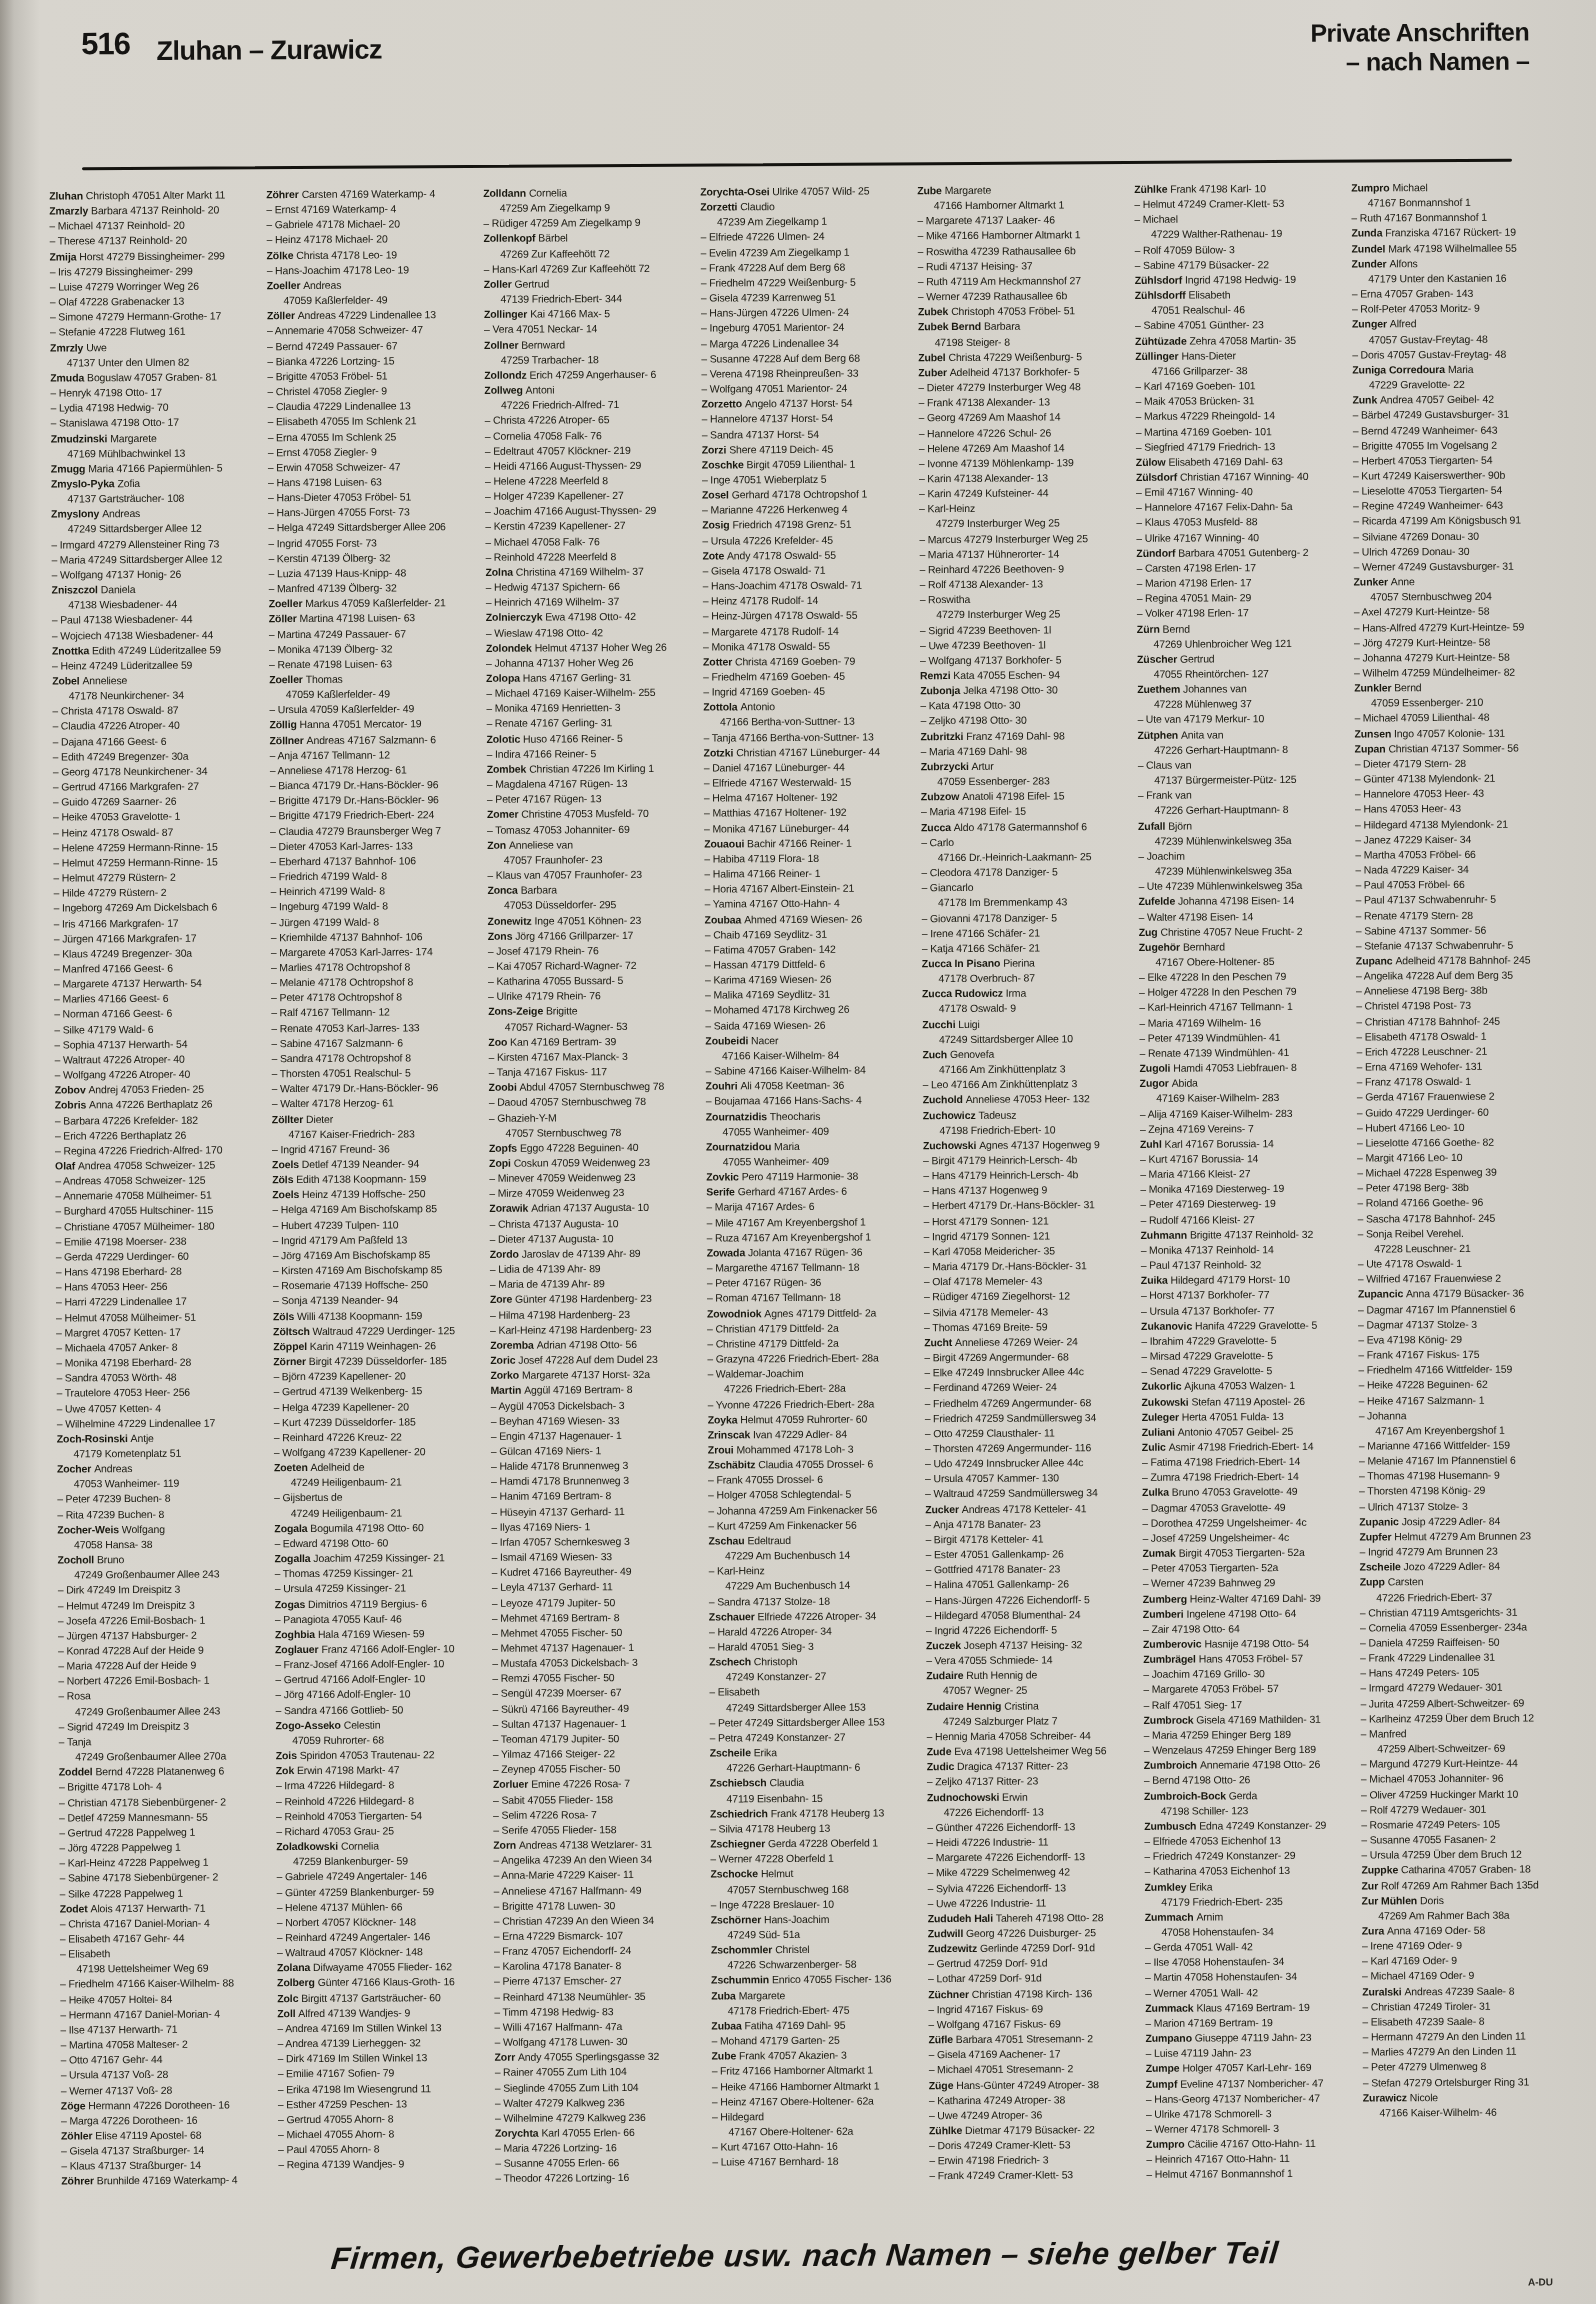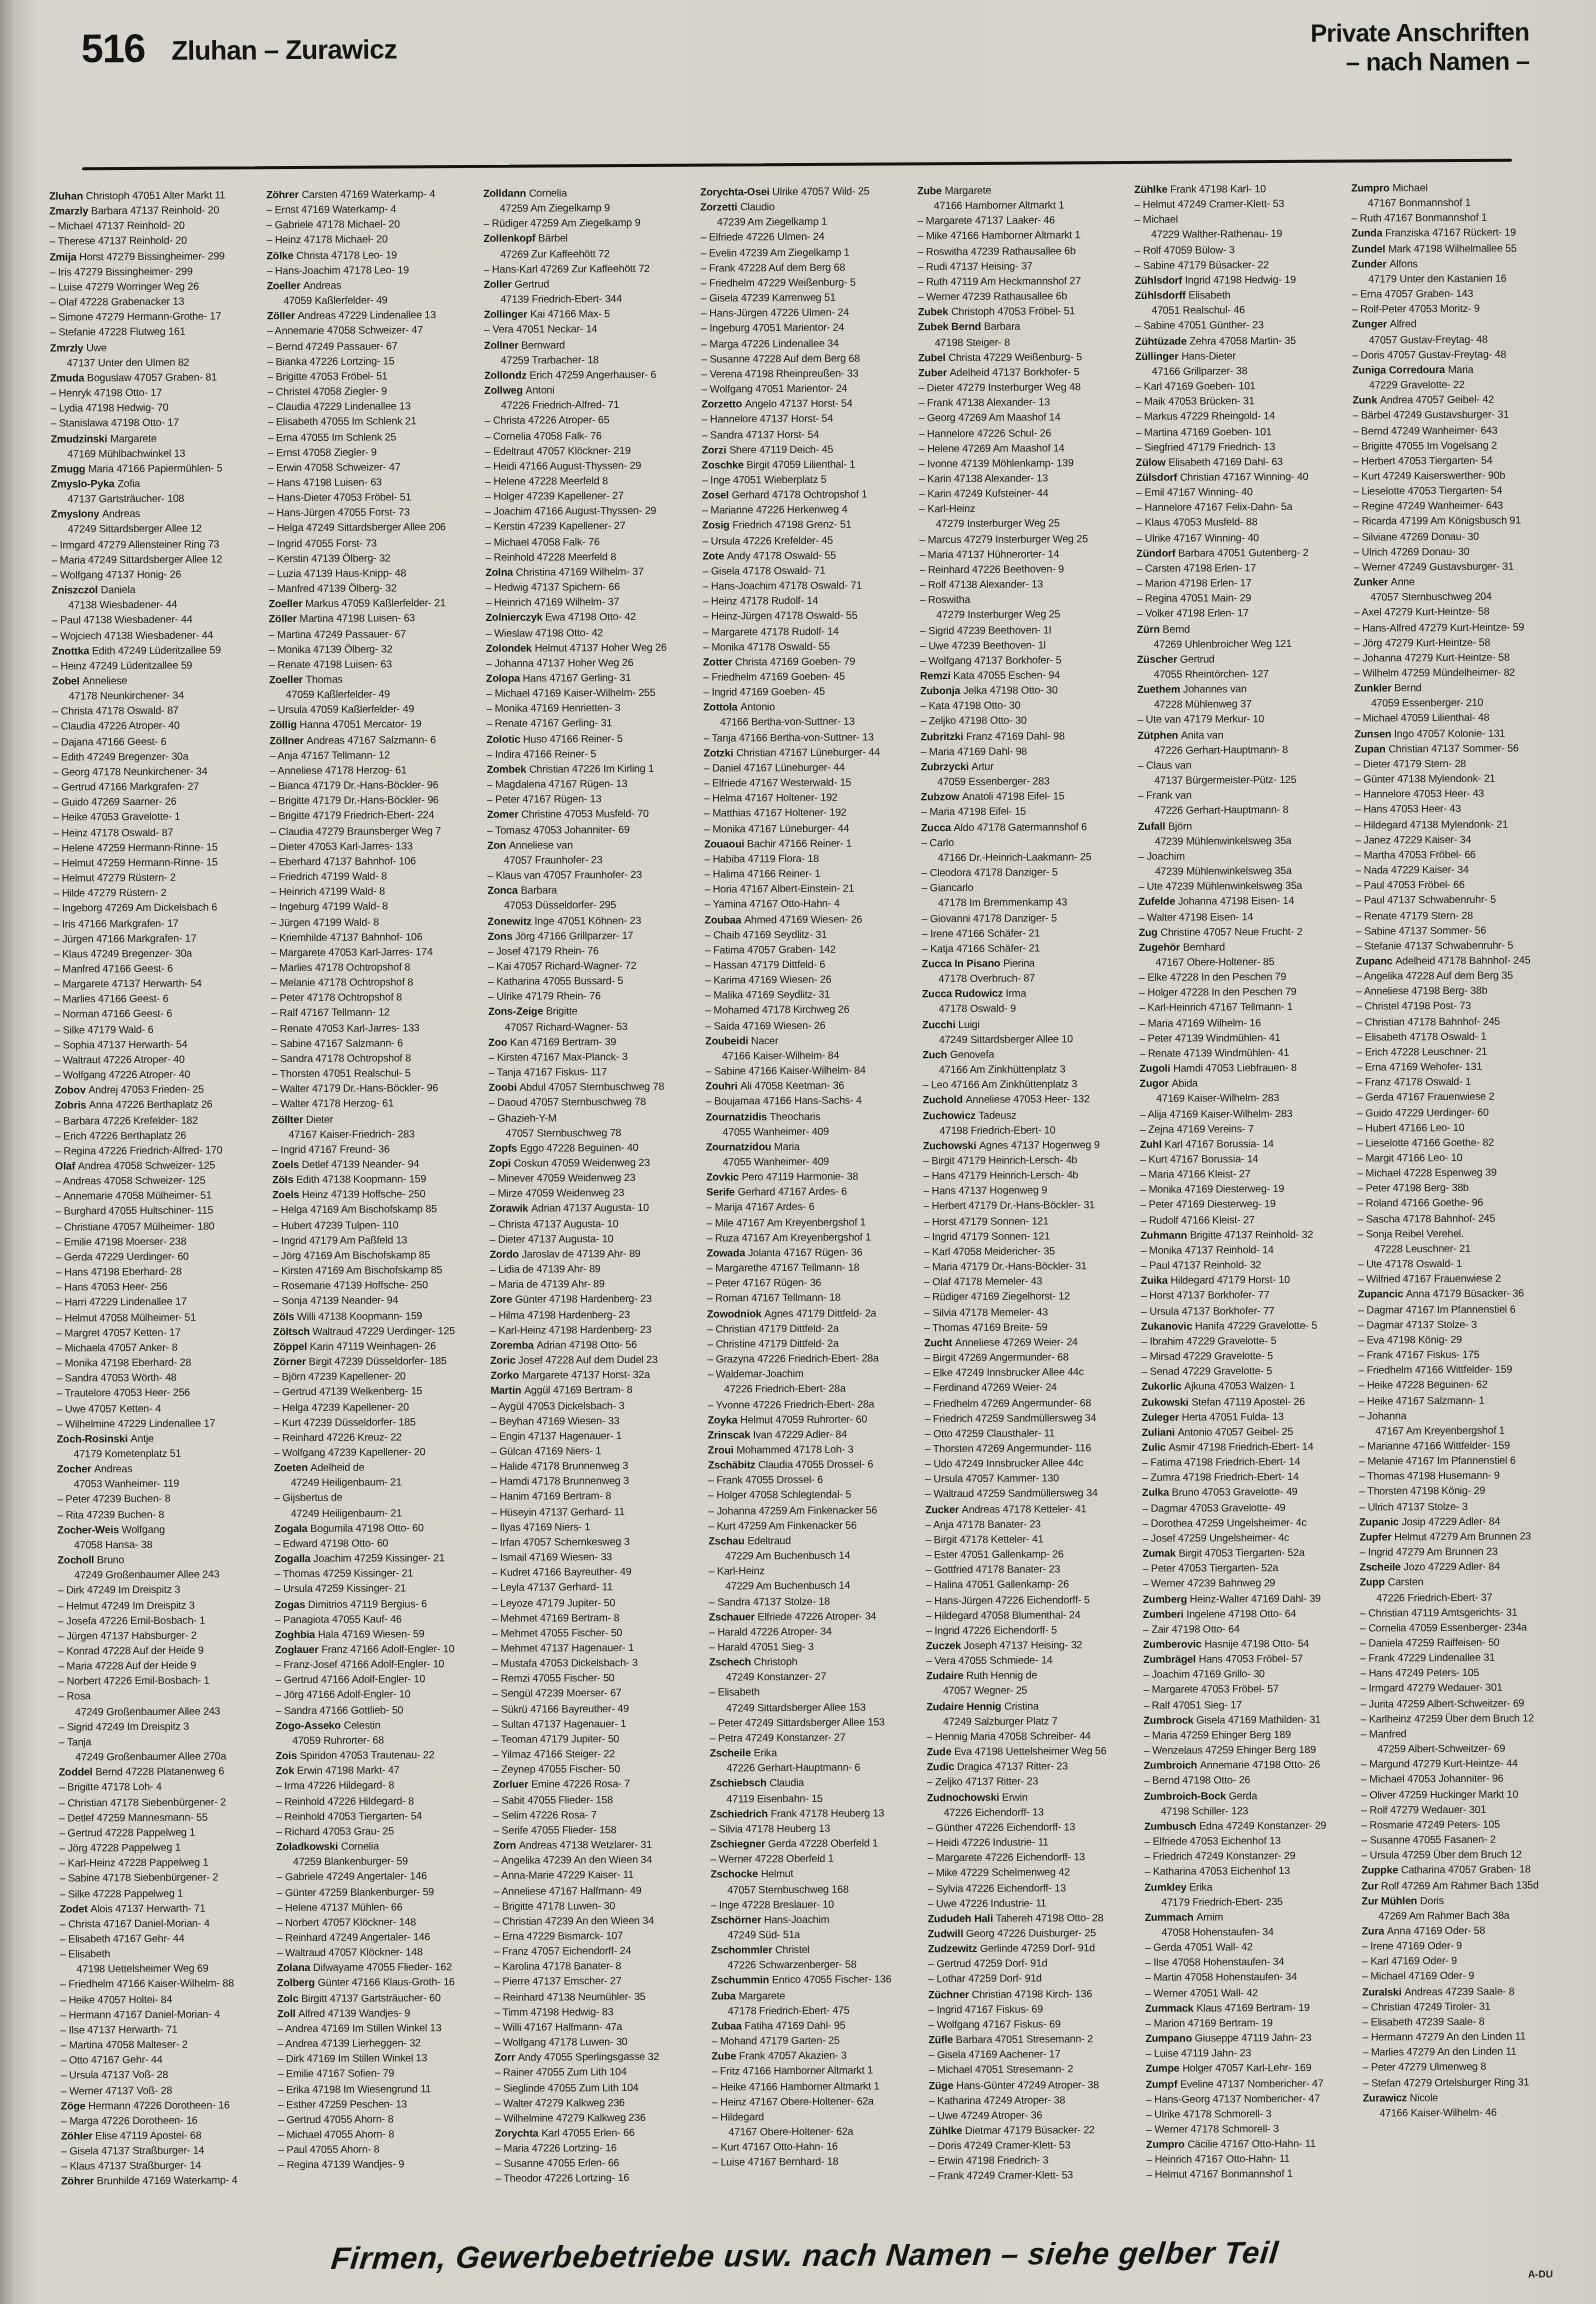--- a/index.html
+++ b/index.html
@@ -3,34 +3,34 @@
 <meta charset="utf-8">
 <style>
   html,body{margin:0;padding:0;width:1596px;height:2304px;overflow:hidden;
     background:#c9c6bf;font-family:"Liberation Sans",sans-serif;}
   .sheet{position:absolute;inset:0;
     background:linear-gradient(90deg,#9a968e 0,#c2bfb8 14px,#d8d5ce 40px,#d5d2ca 55%,#d8d5cf 85%,#cfccc5 100%);
   }
   .tilt{position:absolute;inset:0;transform:rotate(-0.35deg);color:#151412;}
   
   .hdr{position:absolute;top:22px;left:88px;right:60px;height:120px;}
-  .pageno{display:inline-block;font-size:40px;font-weight:bold;letter-spacing:-1px;vertical-align:top;}
+  .pageno{display:inline-block;font-size:31px;font-weight:bold;letter-spacing:-1px;vertical-align:top;}
   .range{display:inline-block;font-size:27px;font-weight:bold;margin-left:22px;margin-top:10px;letter-spacing:-0.5px;}
   .hdr-right{position:absolute;top:0;right:0;text-align:right;font-size:25px;font-weight:bold;line-height:29px;letter-spacing:-0.5px;}
   .rule{position:absolute;top:163px;left:88px;right:78px;height:3px;background:#14130f;border-radius:2px;}
   
   .cols{position:absolute;top:184px;left:55px;right:22px;bottom:108px;display:flex;gap:6px;}
   .col{width:211px;flex:0 0 211px;overflow:hidden;}
   .ln{font-size:10.5px;line-height:15.15px;white-space:pre;letter-spacing:-0.15px;color:#19180f;}
   .ln b{font-weight:bold;letter-spacing:-0.1px;}
   
   .footer{position:absolute;left:0;right:0;bottom:30px;text-align:center;
     font-size:31px;font-weight:bold;font-style:italic;letter-spacing:0.5px;
     transform:skewX(-6deg);color:#141310;}
-  .foot-code{position:absolute;right:50px;bottom:20px;font-size:10px;font-weight:bold;font-style:normal;color:#2a2923;}
+  .foot-code{position:absolute;right:50px;bottom:12px;font-size:10px;font-weight:bold;font-style:normal;color:#2a2923;}
 </style>
 </head>
 <body>
 
 <div class="sheet"></div>
 <div class="tilt">
   <div class="hdr">
     <span class="pageno">516</span>
     <span class="range">Zluhan – Zurawicz</span>
     <div class="hdr-right">

